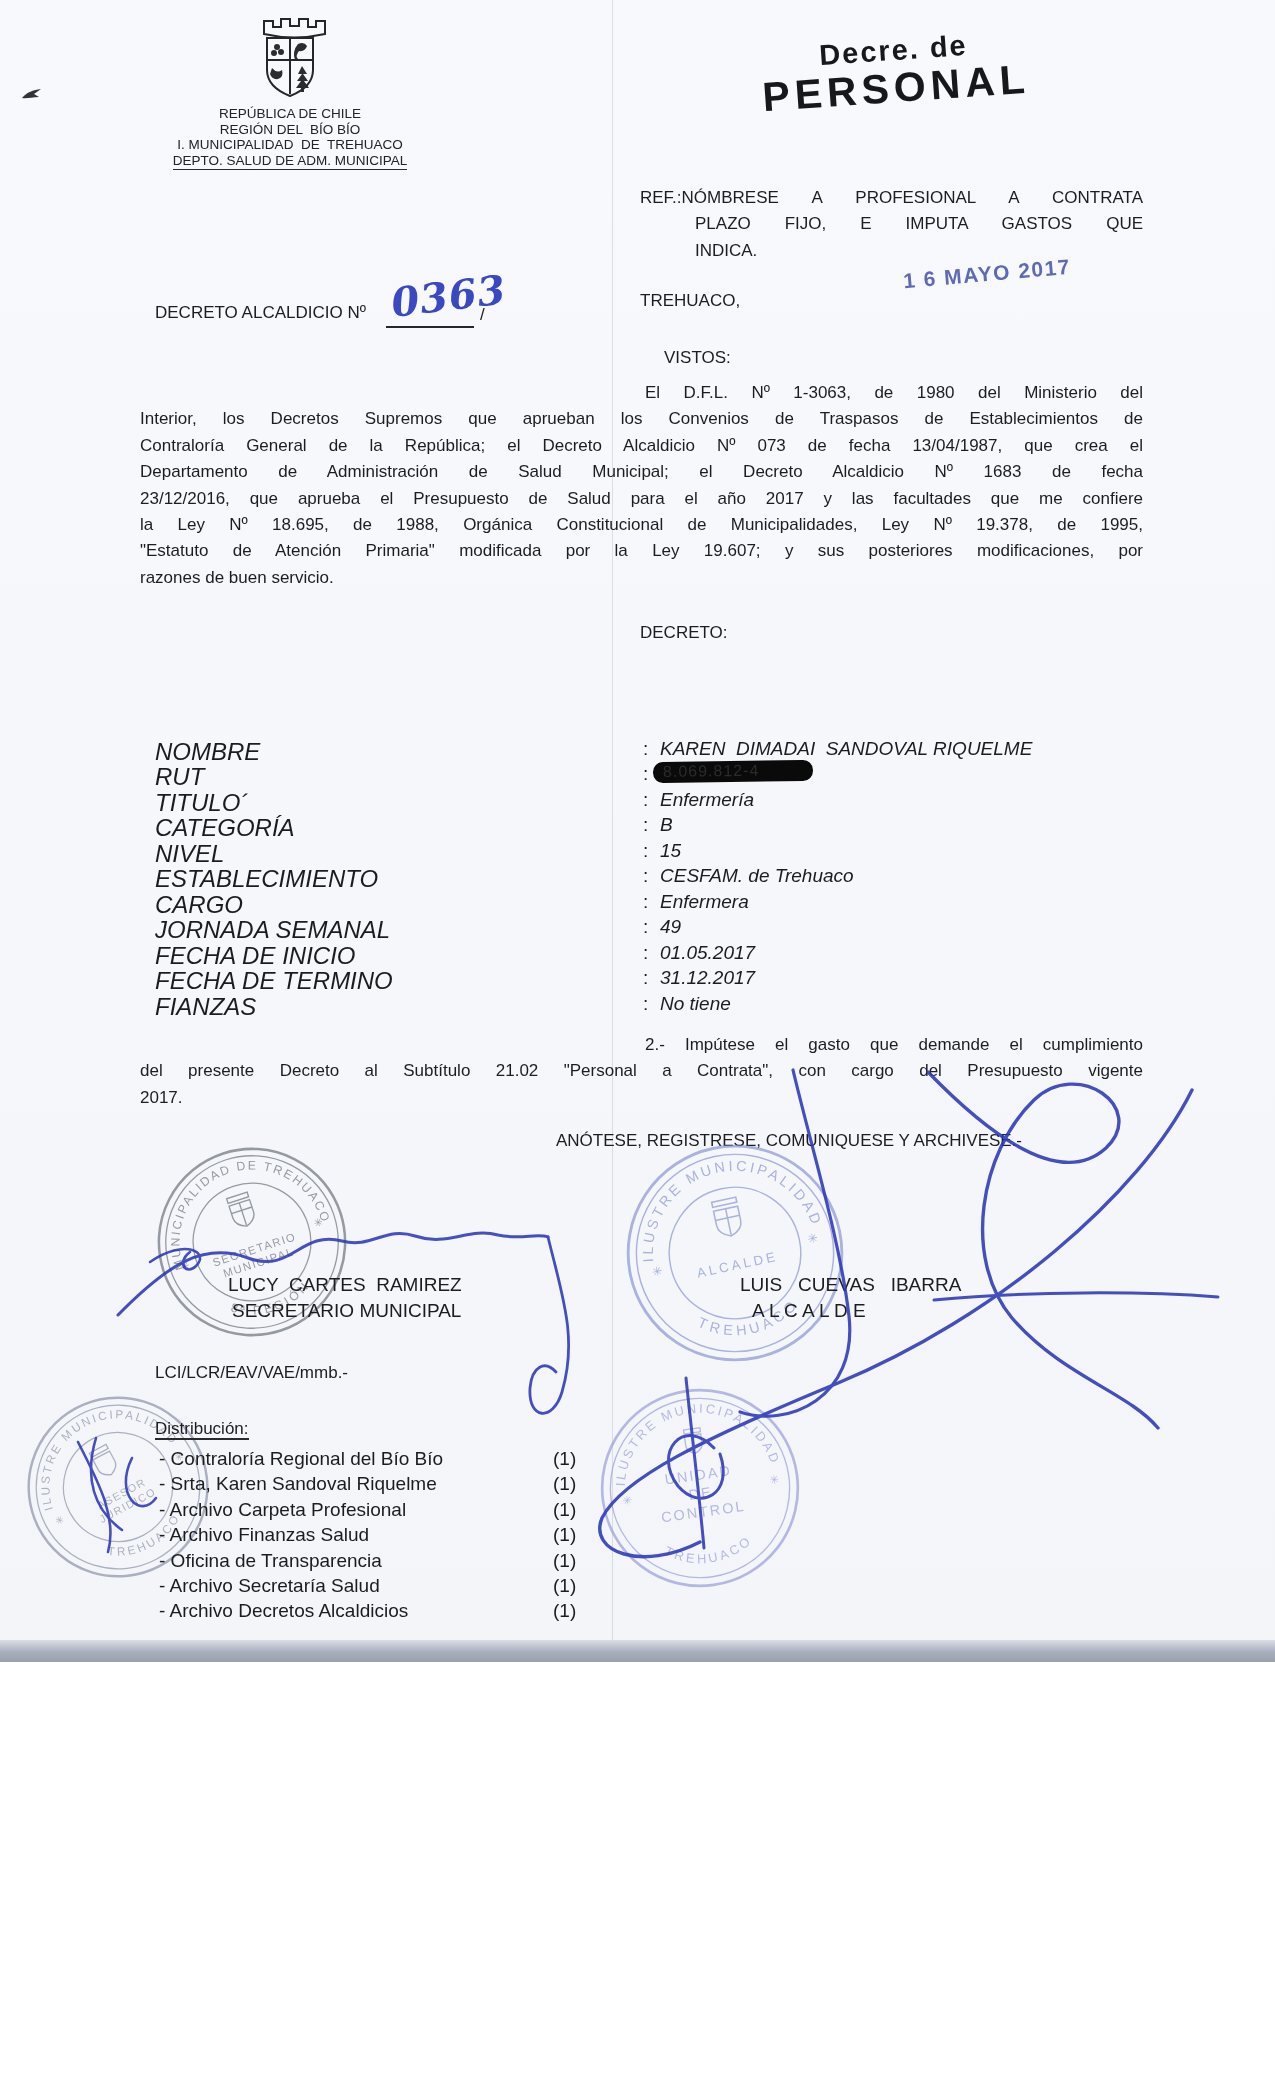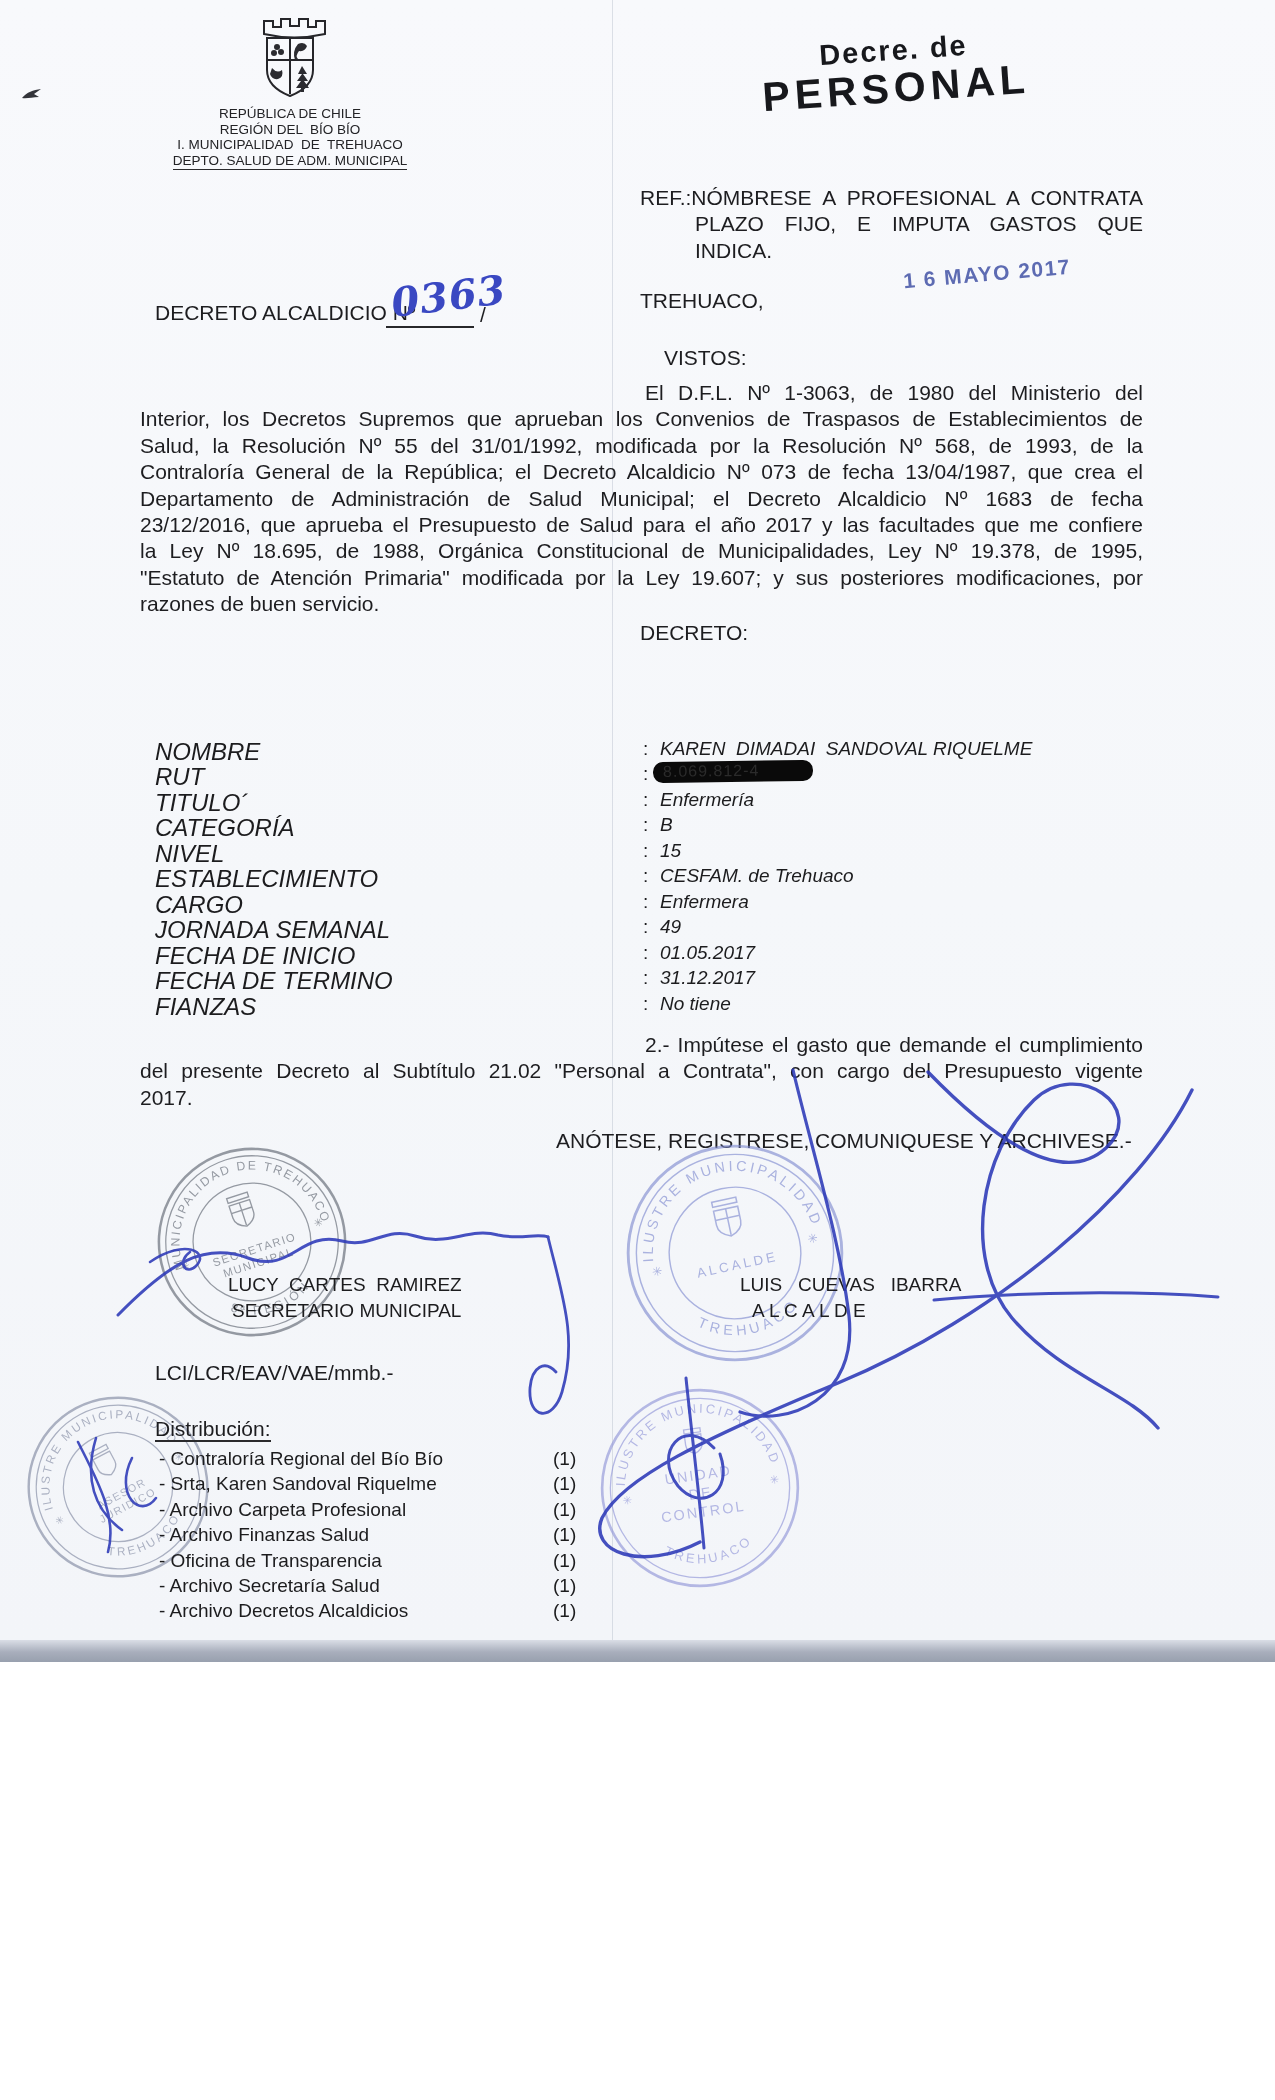--- a/index.html
+++ b/index.html
@@ -4,21 +4,21 @@
 <style>
   html,body{margin:0;padding:0;background:#fff;}
   .page{position:relative;width:1275px;height:2100px;background:#fff;overflow:hidden;
         font-family:"Liberation Sans",sans-serif;color:#1c1c1e;}
   .paper{position:absolute;left:0;top:0;width:1275px;height:1640px;
          background:linear-gradient(180deg,#f8f9fc 0%,#f5f7fa 55%,#f3f5f9 100%);}
   .paper-edge{position:absolute;left:0;top:1640px;width:1275px;height:22px;
          background:linear-gradient(180deg,#dadee6 0%,#a8aebc 55%,#98a0ae 100%);}
   .crease{position:absolute;left:612px;top:0;width:1px;height:1640px;background:rgba(120,132,155,.22);}
   .abs{position:absolute;}
-  .t{font-size:21px;line-height:26.4px;color:#1d1d20;}
+  .t{font-size:17px;line-height:26.4px;color:#1d1d20;}
   .small{font-size:13.5px;line-height:15.5px;}
   .pre{white-space:pre;}
   .jline{text-align:justify;text-align-last:justify;}
   .b{font-weight:700;}
   .underline{border-bottom:2px solid #2a2a2c;}
   .para{width:1003px;}
   .para>div{min-height:26.4px;}
   .indent{padding-left:505px;}
   
   .hdr{left:170px;top:8px;width:240px;text-align:center;}
@@ -107,21 +107,20 @@
   <div class="abs t" style="left:155px;top:300px;">DECRETO ALCALDICIO Nº</div>
   <div class="abs handnum">0363</div>
   <div class="abs numline"></div>
   <div class="abs t" style="left:480px;top:302px;">/</div>
 
   <div class="abs t" style="left:664px;top:345px;">VISTOS:</div>
 
   <div class="abs t para" style="left:140px;top:380px;">
     <div class="jline indent">El  D.F.L.  Nº  1-3063,  de  1980  del  Ministerio  del</div>
     <div class="jline">Interior, los Decretos Supremos que aprueban los Convenios de Traspasos de Establecimientos de</div>
-    <div class="jline">Salud, la Resolución Nº 55 del 31/01/1992, modificada por la Resolución Nº 568, de 1993, de la</div>
     <div class="jline">Contraloría General de la República; el Decreto Alcaldicio Nº 073 de fecha 13/04/1987, que crea el</div>
     <div class="jline">Departamento de Administración de Salud Municipal; el Decreto Alcaldicio Nº 1683  de fecha</div>
     <div class="jline">23/12/2016, que aprueba el Presupuesto de Salud para el año 2017 y las facultades que me confiere</div>
     <div class="jline">la Ley Nº 18.695, de 1988,  Orgánica Constitucional de Municipalidades, Ley Nº 19.378, de 1995,</div>
     <div class="jline">"Estatuto de Atención Primaria" modificada por la Ley 19.607; y  sus posteriores modificaciones, por</div>
     <div>razones de buen servicio.</div>
   </div>
 
   <div class="abs t" style="left:640px;top:620px;">DECRETO:</div>
 

